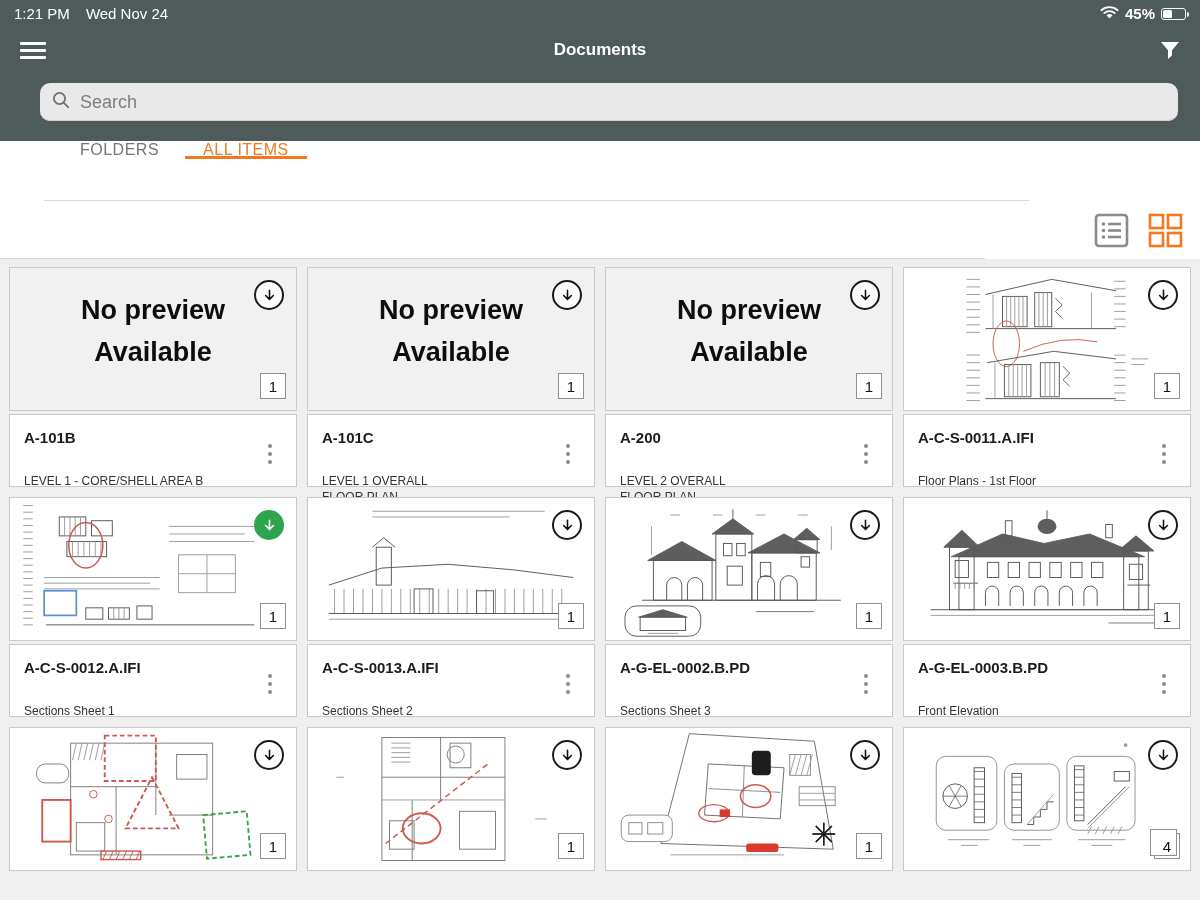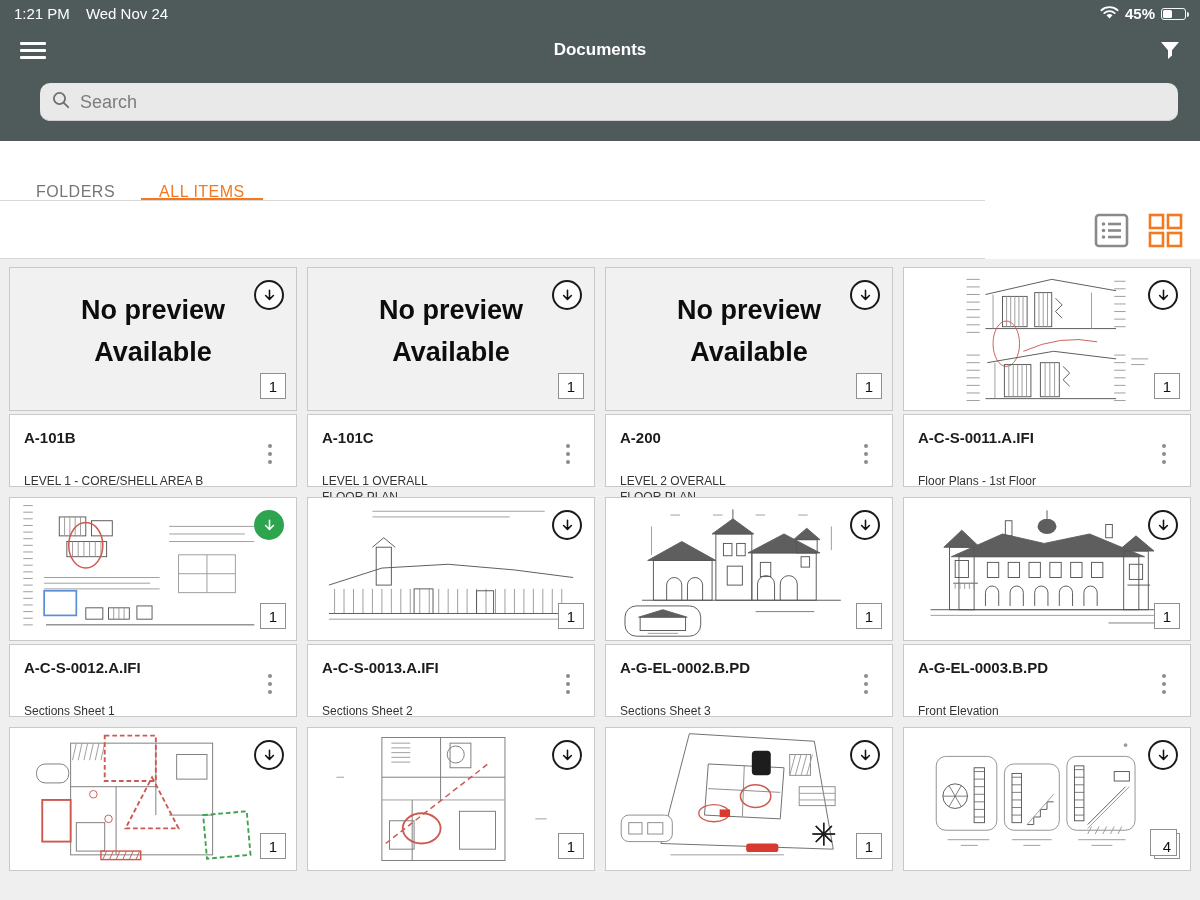--- a/index.html
+++ b/index.html
@@ -29,22 +29,22 @@
   .page-title{position:absolute;left:0;right:0;text-align:center;color:#fff;
     font-size:17px;font-weight:700;pointer-events:none;}
   .filter-btn{margin-left:auto;cursor:pointer;display:flex;align-items:center;}
   .search-row{padding:8px 22px 20px 40px;}
   .search-box{height:38px;background:#E9E9E9;border-radius:10px;display:flex;align-items:center;
     padding:0 12px;gap:8px;box-shadow:inset 0 -1px 0 #cfcfcf;}
   .search-box input{border:none;background:transparent;outline:none;width:100%;
     font-size:18px;color:#333;font-family:inherit;}
   .search-box input::placeholder{color:#7d7d7d;}
   
-  .tab-bar{height:60px;background:#fff;display:flex;align-items:flex-end;
-    padding-left:36px;gap:44px;position:relative;}
+  .tab-bar{height:60px;background:#fff;display:flex;align-items:flex-start;
+    padding-left:36px;gap:44px;position:relative;margin-left:44px;}
   .tab{display:flex;align-items:center;font-size:16px;letter-spacing:.5px;color:#767676;
     position:relative;cursor:pointer;}
   .tab.active{color:var(--accent);}
   .tab.active::after{content:"";position:absolute;left:-18px;right:-18px;bottom:0;height:3px;
     background:var(--accent);}
   .hdiv{position:absolute;left:0;bottom:0;width:985px;height:1px;background:#D8D8D8;}
   
   .toolbar{height:58px;background:#fff;position:relative;display:flex;align-items:center;
     justify-content:flex-end;gap:18px;padding-right:16px;}
   .view-btn{cursor:pointer;display:flex;align-items:center;}

